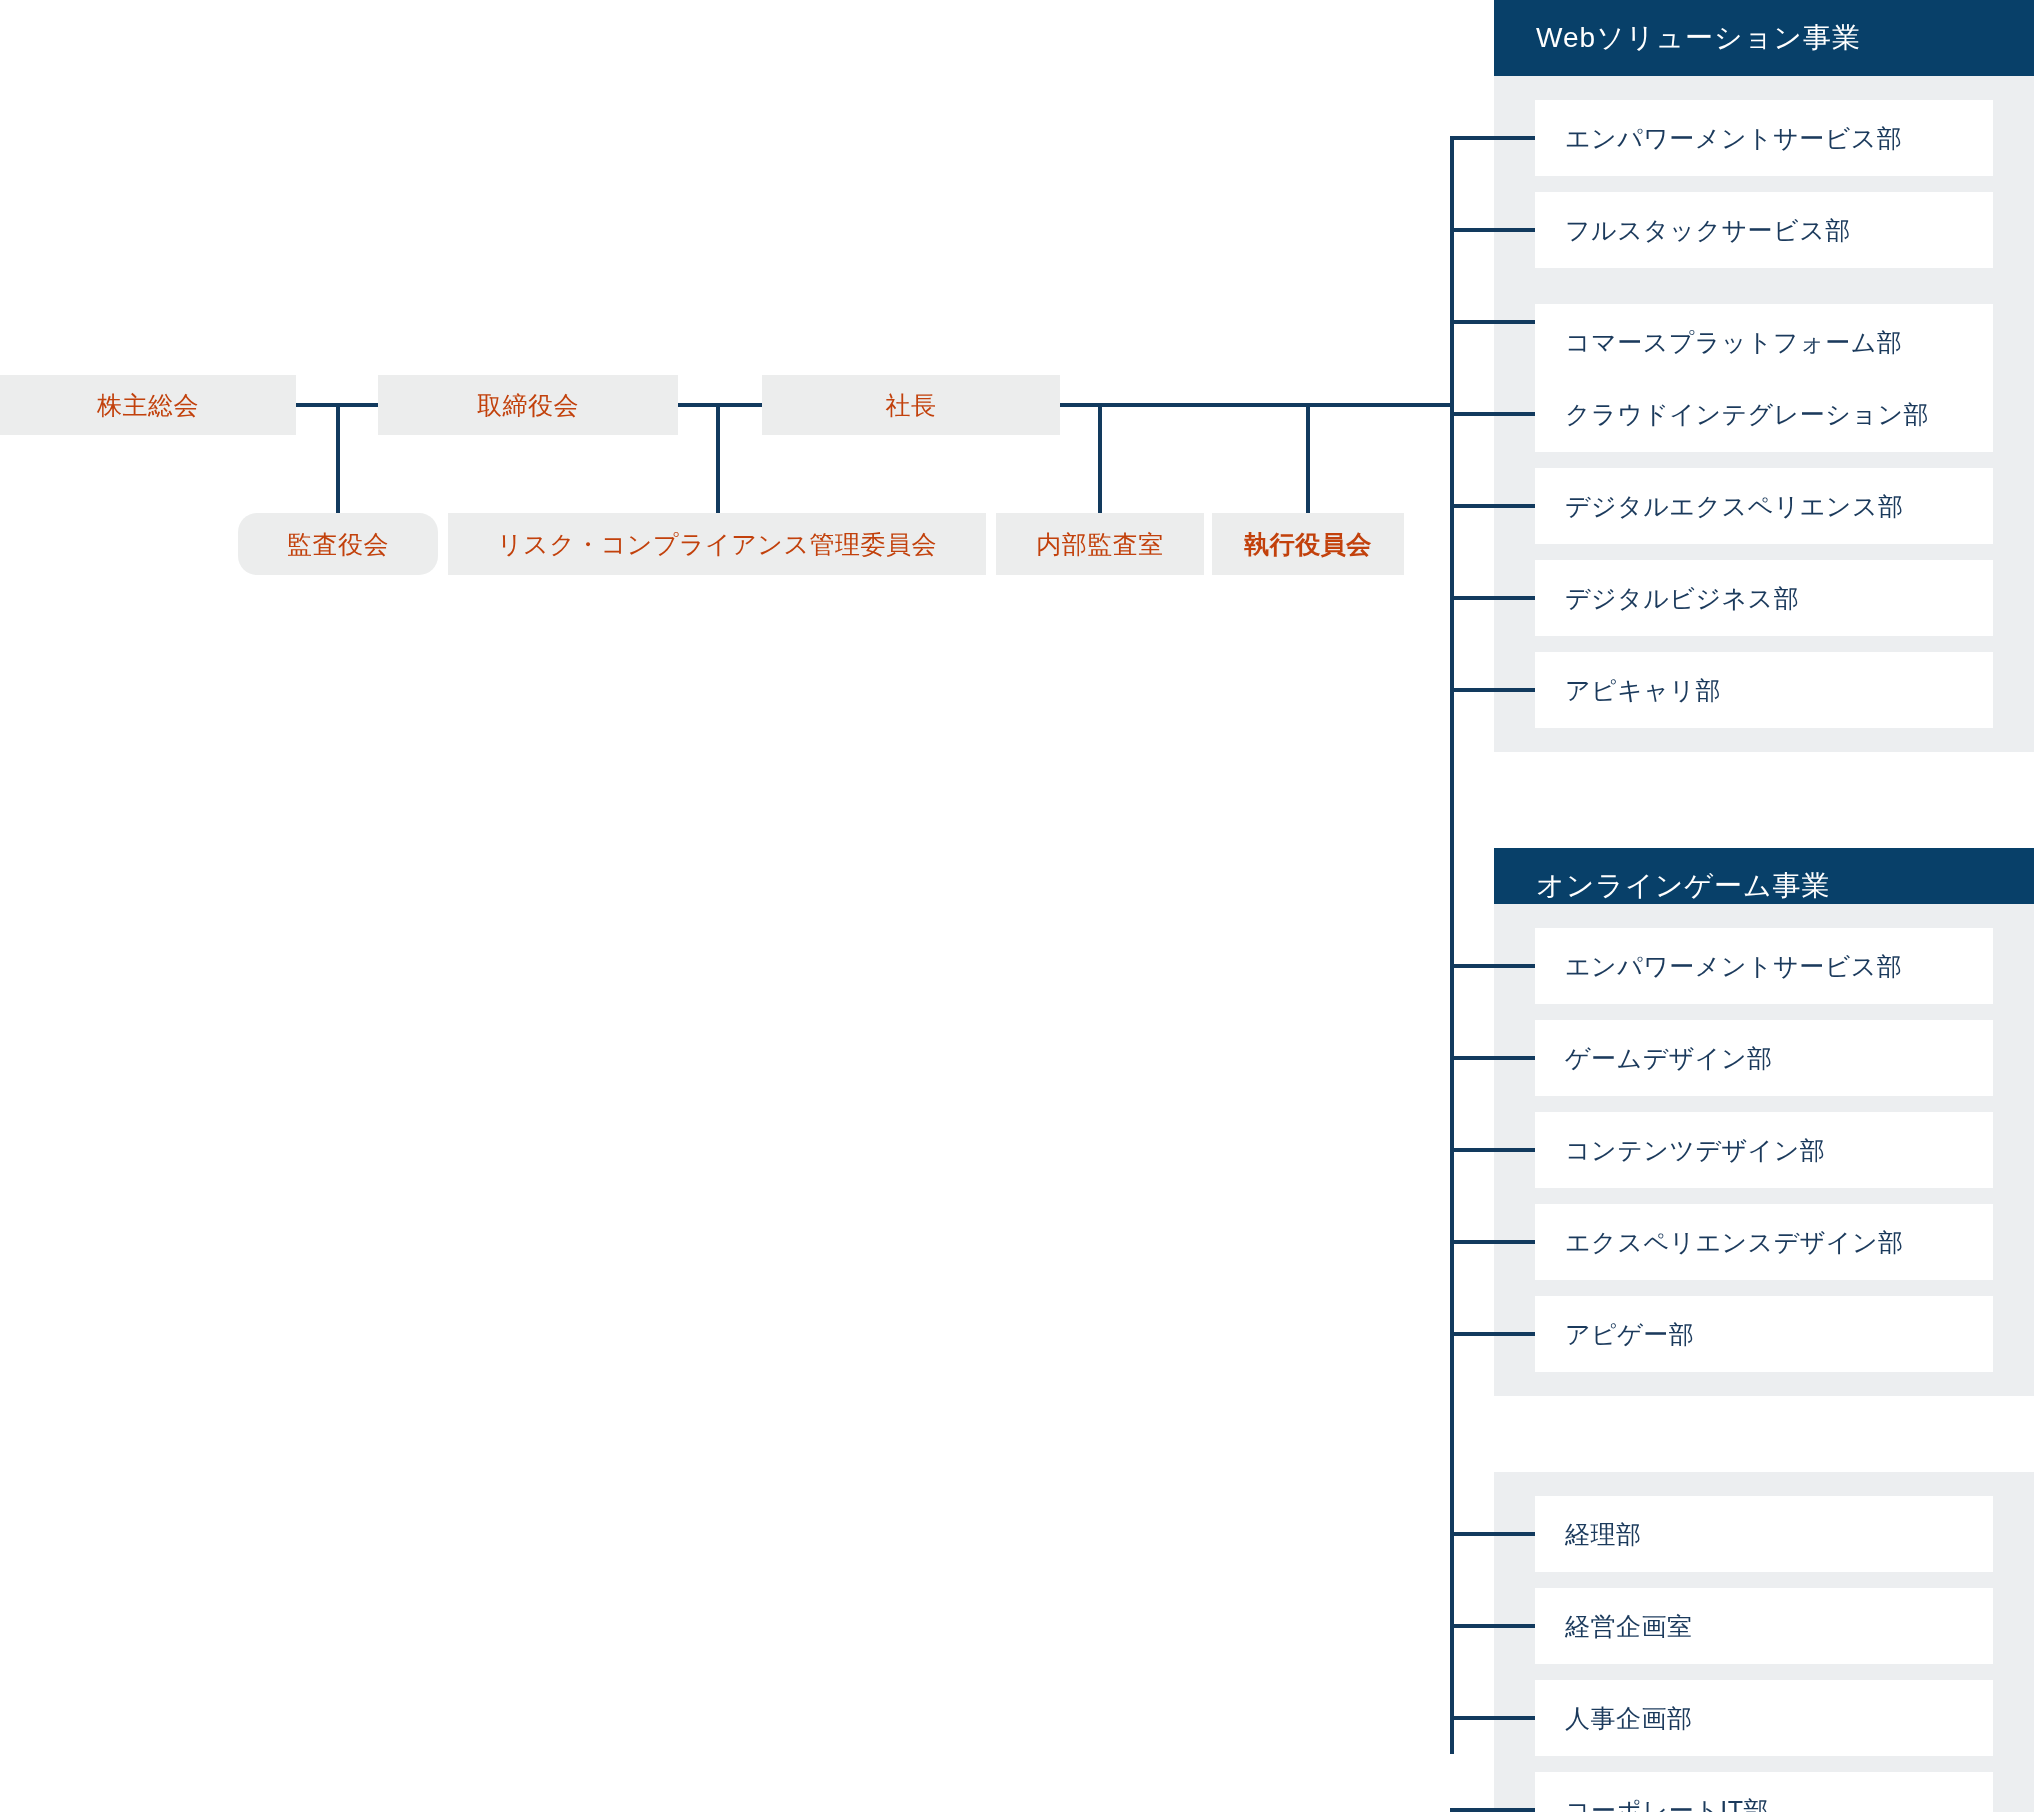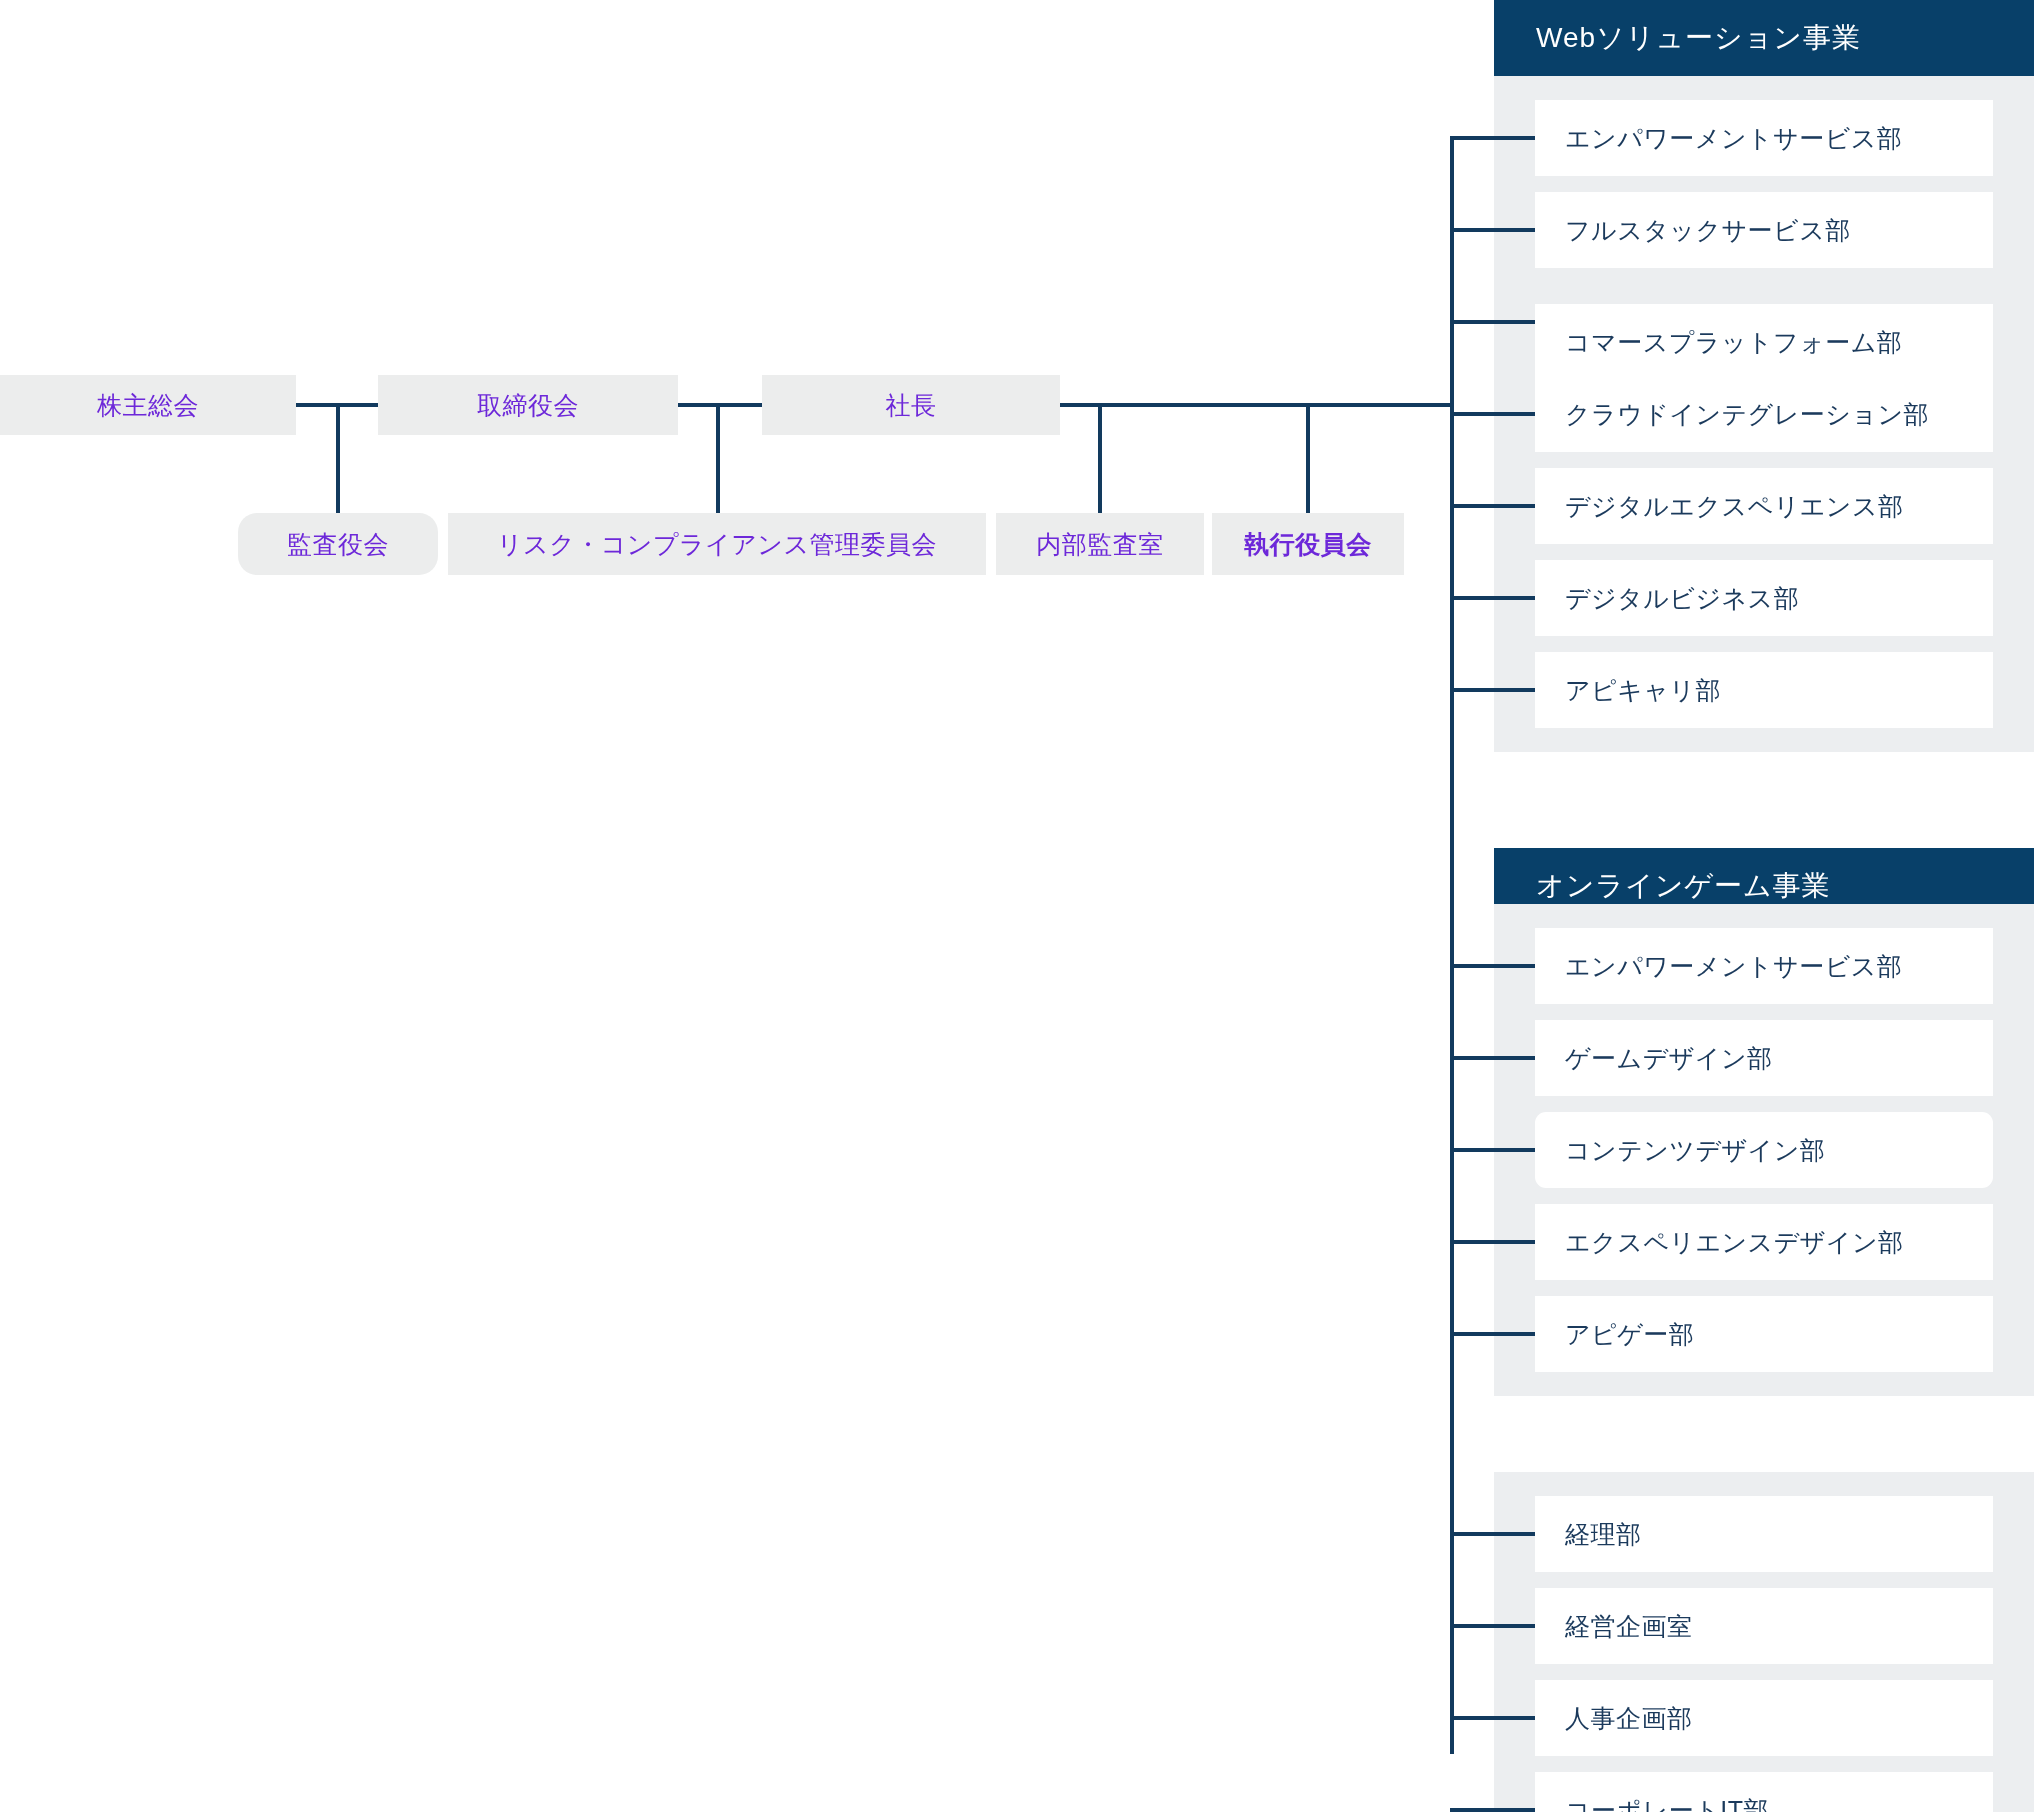--- a/index.html
+++ b/index.html
@@ -15,21 +15,21 @@
     position: relative;
     width: 2034px;
     height: 1812px;
     overflow: hidden;
   }
 
   
   .gov-box {
     position: absolute;
     background: #eceded;
-    color: #6d28d9;
+    color: #c2410c;
     font-size: 25px;
     line-height: 1;
     display: flex;
     align-items: center;
     justify-content: center;
     text-align: center;
     letter-spacing: 0.5px;
     white-space: nowrap;
   }
 
@@ -135,21 +135,21 @@
       <div class="dept-box" style="top: 192px;">フルスタックサービス部</div>
       <div class="dept-box" style="top: 284px; margin-top: 20px;">コマースプラットフォーム部</div>
       <div class="dept-box" style="top: 376px;">クラウドインテグレーション部</div>
       <div class="dept-box" style="top: 468px;">デジタルエクスペリエンス部</div>
       <div class="dept-box" style="top: 560px;">デジタルビジネス部</div>
       <div class="dept-box" style="top: 652px;">アピキャリ部</div>
       <div class="panel-header" style="top: 828px; margin-top: 20px;">オンラインゲーム事業</div>
       <div class="panel" style="top: 904px; height: 492px;"></div>
       <div class="dept-box" style="top: 928px;">エンパワーメントサービス部</div>
       <div class="dept-box" style="top: 1020px;">ゲームデザイン部</div>
-      <div class="dept-box" style="top: 1112px; border-radius: 11px;">コンテンツデザイン部</div>
+      <div class="dept-box" style="top: 1112px;">コンテンツデザイン部</div>
       <div class="dept-box" style="top: 1204px;">エクスペリエンスデザイン部</div>
       <div class="dept-box" style="top: 1296px;">アピゲー部</div>
       <div class="panel" style="top: 1472px; height: 400px;"></div>
       <div class="dept-box" style="top: 1496px;">経理部</div>
       <div class="dept-box" style="top: 1588px;">経営企画室</div>
       <div class="dept-box" style="top: 1680px;">人事企画部</div>
       <div class="dept-box" style="top: 1772px;">コーポレートIT部</div>
     </div>
 
 <div class="line-h" style="left: 1450px; top: 136px; width: 85px;"></div>

